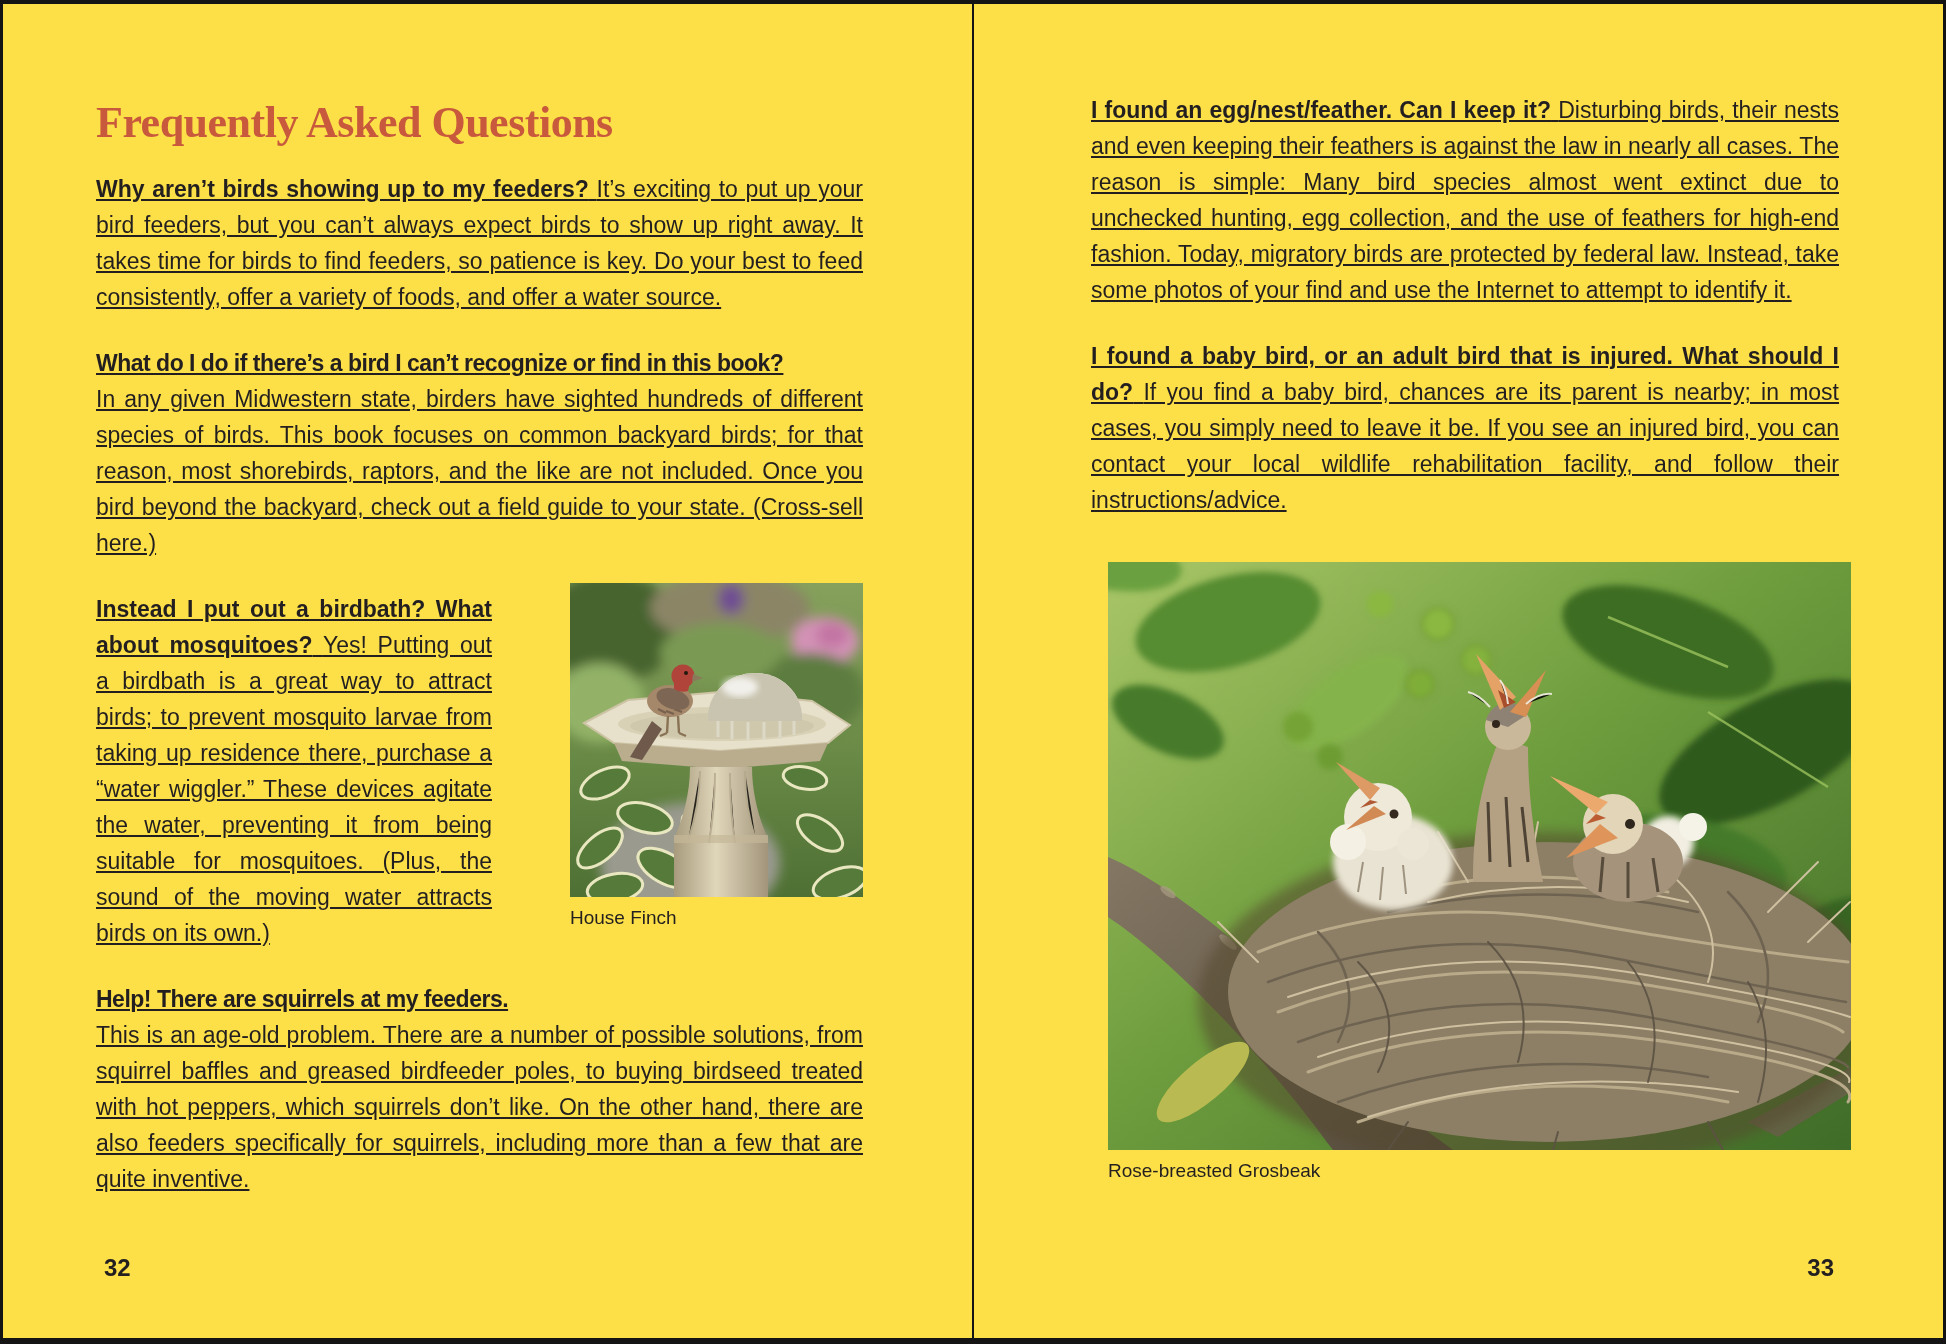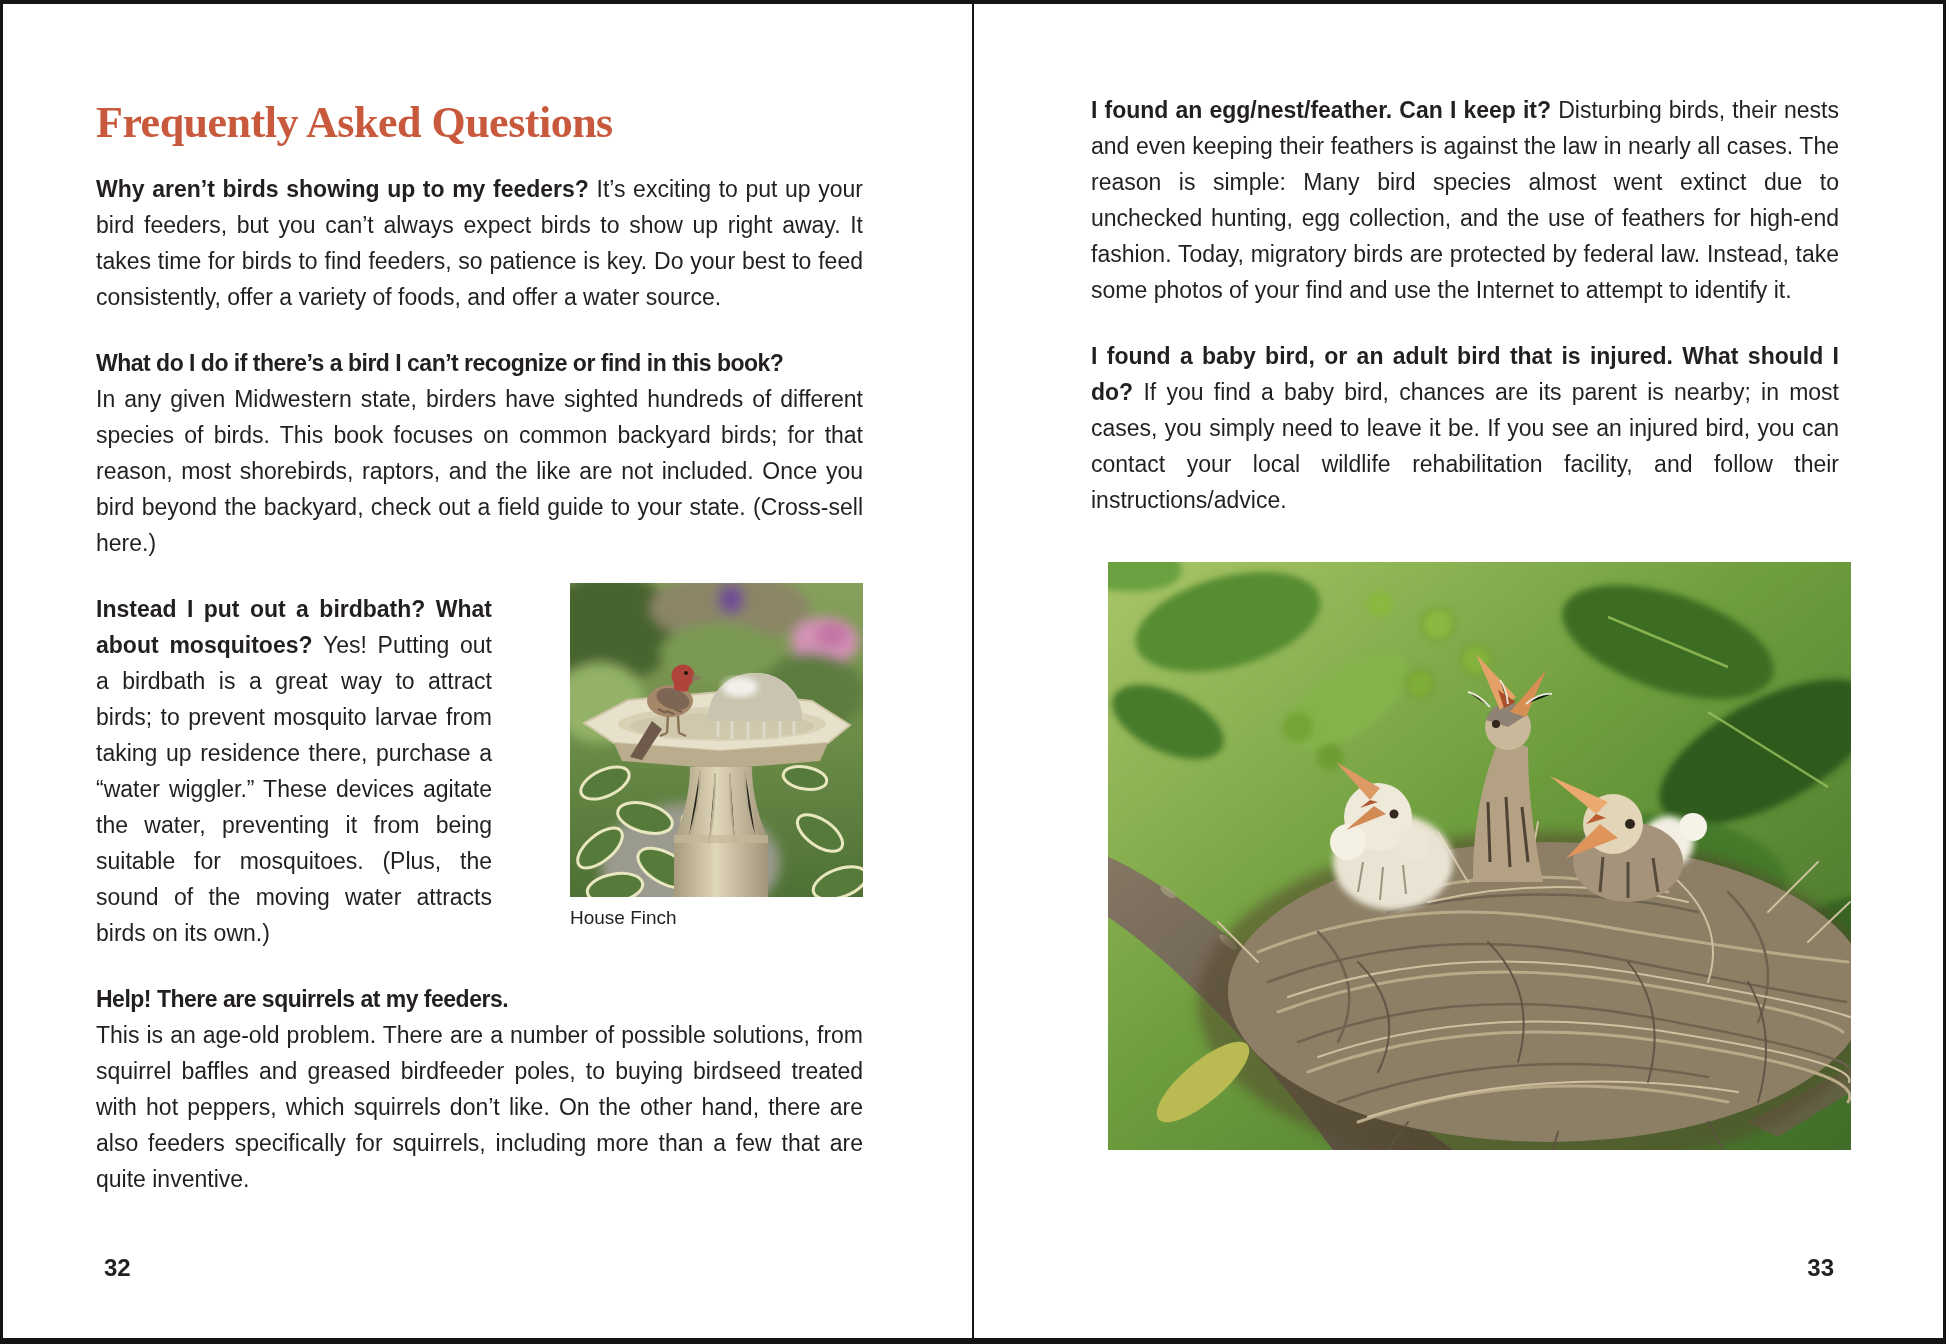--- a/index.html
+++ b/index.html
@@ -1,30 +1,30 @@
 <!DOCTYPE html>
 <html><head>
 <meta charset="utf-8">
 <style>
   html,body{margin:0;padding:0;background:#e9e9e9;}
   .spread{
-    position:relative;width:1946px;height:1344px;background:#ffffff;
+    position:relative;width:1946px;height:1344px;background:#fde047;
     box-sizing:border-box;border:3px solid #141414;border-top-width:4px;border-bottom-width:6px;
     font-family:"Liberation Sans","DejaVu Sans",sans-serif;color:#231f20;overflow:hidden;
   }
   .divider{position:absolute;top:0;bottom:0;left:969px;width:2px;background:#141414;}
   .page{position:absolute;top:0;height:100%;box-sizing:border-box;}
   .page-left{left:0;width:969px;padding:0 109px 0 93px;}
   .page-right{left:971px;width:972px;padding:0 107px 0 117px;}
   h1.faq-heading{
     font-family:"Liberation Serif","DejaVu Serif",serif;
     font-weight:700;font-size:44px;line-height:1.15;letter-spacing:-0.5px;
     color:#c8593c;margin:94px 0 22px 0;
   }
-  p.qa{font-size:23px;line-height:36px;margin:0 0 30px 0;text-align:justify;}
+  p.qa{font-size:23px;line-height:36px;margin:0 0 30px 0;text-align:justify;text-decoration:underline;}
   p.qa strong{font-weight:700;}
   .q-block{display:block;white-space:nowrap;letter-spacing:-0.5px;}
   .clear{clear:both;}
   figure{margin:0;padding-left:41px;}
   figure.finch-figure{float:right;width:293px;margin:-8px 0 6px 37px;}
   figure.finch-figure svg{display:block;width:293px;height:314px;}
   figure.nest-figure{width:743px;margin:44px 0 0 -24px;}
   figure.nest-figure svg{display:block;width:743px;height:588px;}
   figcaption{font-size:19px;line-height:24px;margin-top:9px;color:#231f20;text-align:left;}
   .page-number{position:absolute;bottom:56px;font-size:24px;font-weight:700;}
@@ -301,17 +301,18 @@
             </g>
           <circle cx="505" cy="262" r="30" fill="#e3d5b8"></circle>
           <polygon points="488,252 442,214 500,240" fill="#eba96e"></polygon>
           <polygon points="492,262 458,296 510,276" fill="#df945a"></polygon>
           <polygon points="488,252 478,262 498,256" fill="#bb5c33"></polygon>
           <circle cx="522" cy="262" r="5" fill="#2f261d"></circle>
           <circle cx="585" cy="265" r="14" fill="#f5f2e8"></circle>
         </g>
         <ellipse cx="95" cy="520" rx="58" ry="20" transform="rotate(-40 95 520)" fill="#b9bb52"></ellipse>
       </svg>
+      <figcaption>Rose-breasted Grosbeak</figcaption>
     </figure>
 
     <div class="page-number pn-right">33</div>
   </div>
 </div>
 
 </body></html>

